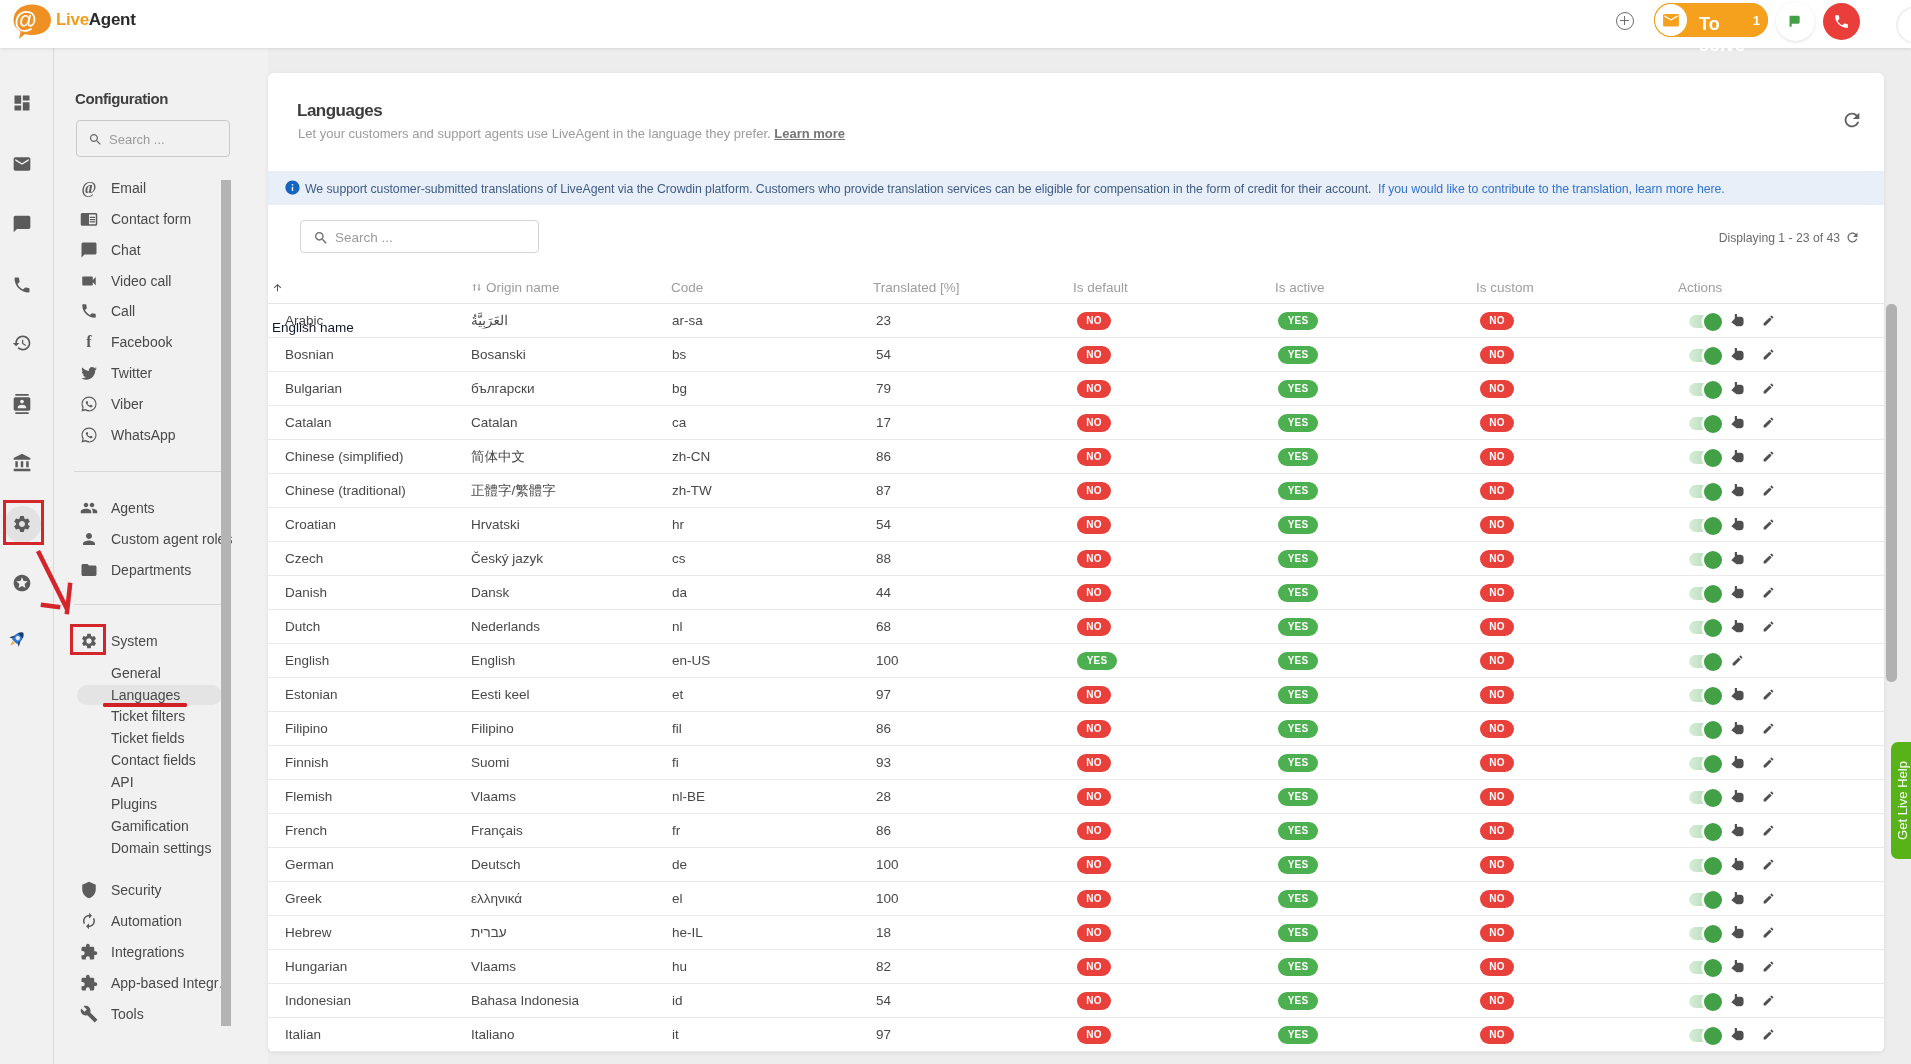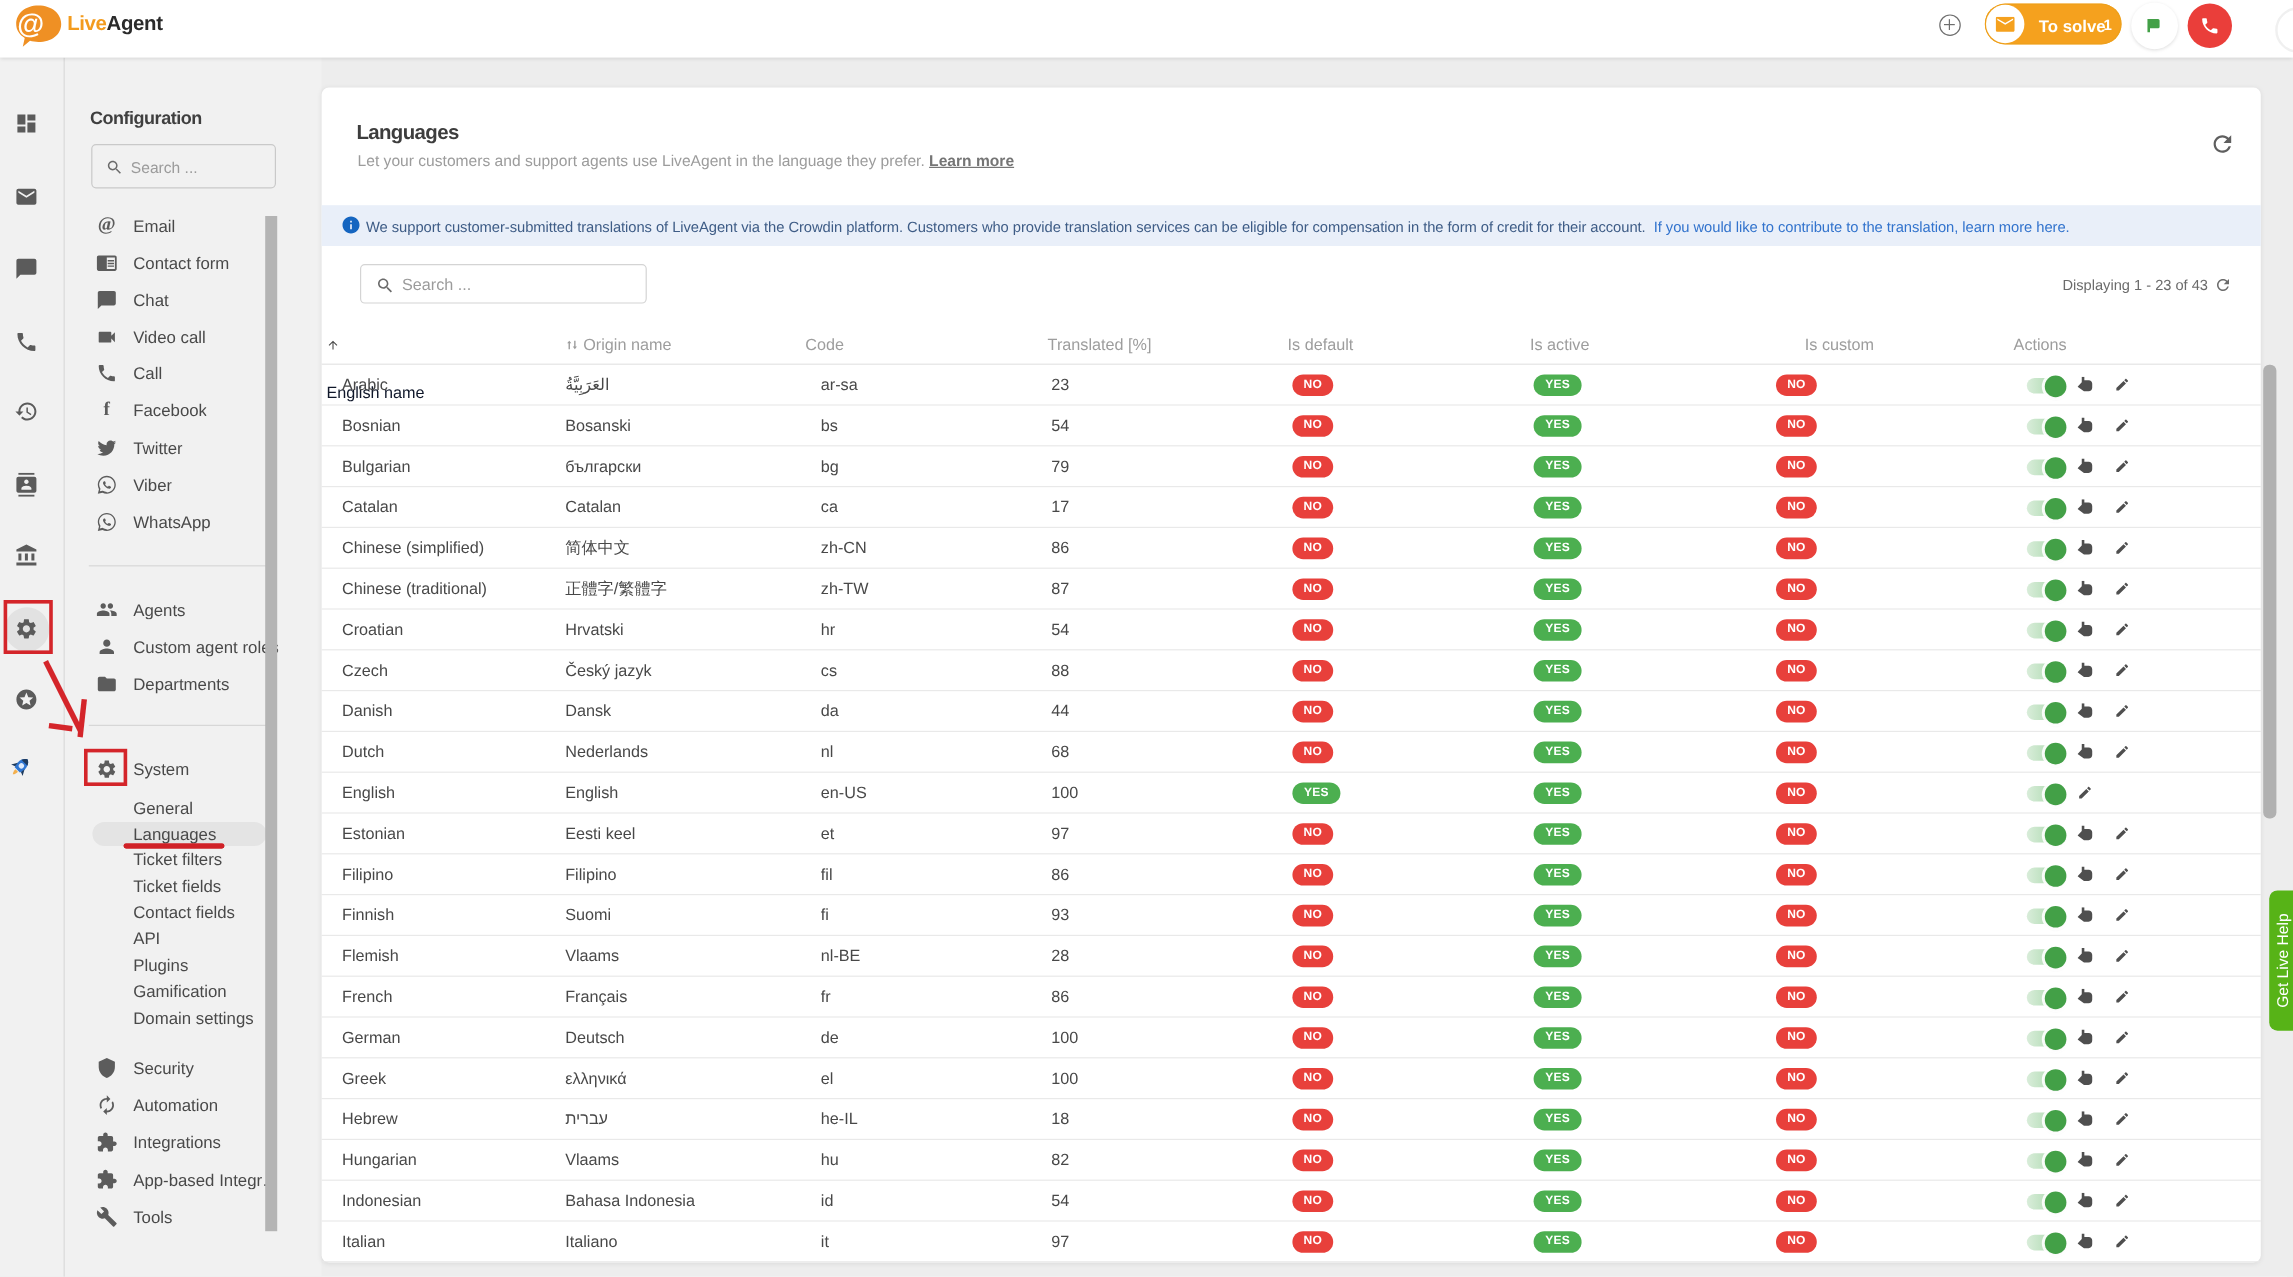--- a/index.html
+++ b/index.html
@@ -8,21 +8,21 @@
 
 .topbar { position:absolute; top:0; left:0; width:1911px; height:48px; background:#fff; box-shadow:0 1px 3px rgba(0,0,0,0.10); z-index:20; }
 .logo { position:absolute; left:12px; top:3px; }
 .logotext { position:absolute; left:56px; top:10px; font-size:17px; font-weight:bold; letter-spacing:-0.3px;text-align:center; }
 .logotext .lv { color:#f39b1d; } .logotext .ag { color:#2b2b2b; }
 .pluscirc { position:absolute; left:1616px; top:12px; width:18px; height:18px; border:1.6px solid #6e6e6e; border-radius:50%; }
 .pluscirc:before { content:""; position:absolute; left:6.7px; top:2.8px; width:1.6px; height:9.5px; background:#6e6e6e; }
 .pluscirc:after { content:""; position:absolute; top:6.7px; left:2.8px; height:1.6px; width:9.5px; background:#6e6e6e; }
 .tosolve { position:absolute; left:1654px; top:3px; width:114px; height:34px; background:#f5a11e; border-radius:17px; box-shadow:inset 0 0 0 1px #eda01c; }
 .tosolve .env { position:absolute; left:1px; top:1px; width:32px; height:32px; background:#fff; border-radius:50%; }
-.tosolve .txt { position:absolute; left:45px; top:11px; color:#fff; font-weight:bold; font-size:14px; }
+.tosolve .txt { position:absolute; left:45px; top:11px; color:#fff; font-weight:bold; font-size:18px; }
 .tosolve .num { position:absolute; left:99px; top:11px; color:#fff; font-weight:bold; font-size:12.5px; }
 .flagcirc { position:absolute; left:1776px; top:2px; width:39px; height:39px; background:#fff; border-radius:50%; box-shadow:0 1px 3px rgba(0,0,0,0.13); }
 .redcirc { position:absolute; left:1823px; top:3px; width:37px; height:37px; background:#ea3e3a; border-radius:50%; }
 .ghostcirc { position:absolute; left:1896px; top:6px; width:38px; height:38px; background:#fff; border:2px solid #f0f0f0; border-radius:50%; }
 
 .leftpanel { position:absolute; left:0; top:48px; width:268px; height:1016px; background:#f1f1f1; }
 .vline { position:absolute; left:53px; top:48px; width:1px; height:1016px; background:#dadada; }
 .sicon { position:absolute; left:12px; width:20px; height:20px; }
 .sicon svg { display:block; width:20px; height:20px; fill:#5b5b5b; }
 .gearbg { position:absolute; left:4px; top:506px; width:37px; height:37px; border-radius:50%; background:#e2e2e2; }
@@ -58,21 +58,21 @@
 .disp { position:absolute; right:44px; top:158px; font-size:12.2px; color:#6b6b6b; }
 .drefresh { position:absolute; left:1577px; top:157px; width:15px; height:15px; }
 .drefresh svg { width:15px; height:15px; fill:#6b6b6b; }
 
 .thead { position:absolute; left:0; top:200px; width:1616px; height:31px; font-size:13.5px; color:#9d9d9d; border-bottom:1px solid #e4e4e4; }
 .thead span { position:absolute; top:7px; }
 .th1 { left:4px; color:#0f172a;margin-top:40px; }
 .tbody { position:absolute; left:0; top:231px; width:1314px; }
 .row { position:relative; width:1616px; height:34px; border-bottom:1px solid #e9e9e9; font-size:13.5px; color:#484848; }
 .row span.cell { position:absolute; top:0; line-height:33px; white-space:nowrap; }
-.c1 { left:17px; } .c2 { left:203px; } .c3 { left:404px;margin-left:12px; } .c4 { left:608px; }
+.c1 { left:17px; } .c2 { left:203px; } .c3 { left:404px; } .c4 { left:608px; }
 .pill { position:absolute; top:8px; height:18px; line-height:18px; border-radius:9px; color:#fff; font-size:10px; font-weight:bold; text-align:center; letter-spacing:0.2px; }
 .pno { width:34px; background:#e8403b; }
 .pyes { width:40px; background:#4caf50; }
 .p5 { left:809px; } .p6 { left:1010px; } .p7 { left:1212px; }
 .toggle { position:absolute; left:1421px; top:11px; width:30px; height:13px; border-radius:7px; background:linear-gradient(to right,#d9edda,#9fd3a2); }
 .toggle .knob { position:absolute; right:-3px; top:-2.5px; width:18px; height:18px; border-radius:50%; background:#43a047; box-shadow:0 0 0 2.5px rgba(255,255,255,0.9),0 1px 2px rgba(0,0,0,0.25); }
 .hicon { position:absolute; left:1463px; top:10px; width:13px; height:13px; }
 .hicon svg { width:13px; height:13px; fill:#4f4f4f; }
 .picon { position:absolute; left:1494px; top:10px; width:13px; height:13px; }
 .picon svg { width:13px; height:13px; fill:#4f4f4f; }
@@ -330,21 +330,21 @@
         </svg></span>
       <span class="th1">English name</span>
 <span style="left:202px"><svg width="13" height="11" viewBox="0 0 28 24" style="vertical-align:-1px">
           <path fill="#9d9d9d" d="M9 3 4.5 8.5h3V21h3V8.5h3L9 3zM21 21l4.5-5.5h-3V3h-3v12.5h-3L21 21z" transform="scale(0.85) translate(2 2)"></path>
         </svg></span>
       <span style="left:218px">Origin name</span>
 <span style="left:403px">Code</span>
 <span style="left:605px">Translated [%]</span>
 <span style="left:805px">Is default</span>
 <span style="left:1007px">Is active</span>
-<span style="left:1236px">Is custom</span>
+<span style="left:1208px">Is custom</span>
 <span style="left:1410px">Actions</span>
 </div>
 <div class="tbody">
 <div class="row">
         <span class="cell c1">Arabic</span>
         <span class="cell c2">العَرَبِيَّةُ</span>
         <span class="cell c3">ar-sa</span>
         <span class="cell c4">23</span>
         <span class="pill pno p5">NO</span>
         <span class="pill pyes p6">YES</span>

